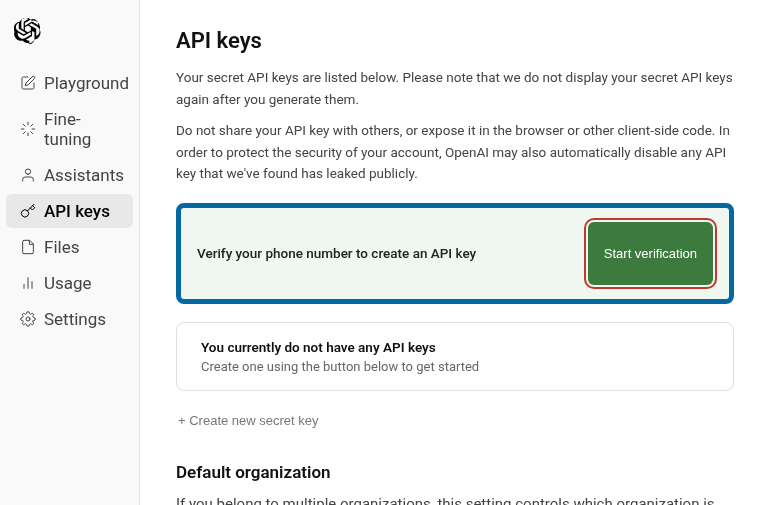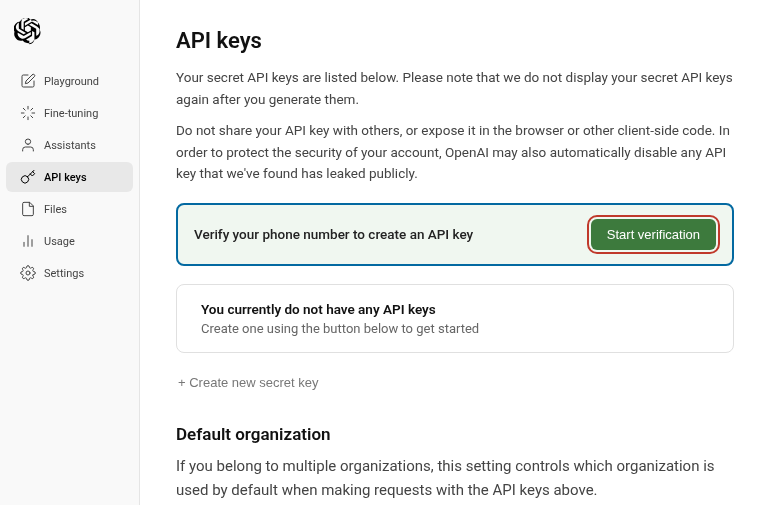--- a/index.html
+++ b/index.html
@@ -2,34 +2,34 @@
 <html><head>
   <meta charset="utf-8">
   <style>
     * { box-sizing: border-box; margin: 0; padding: 0; }
     body { font-family: -apple-system, BlinkMacSystemFont, 'Segoe UI', Roboto, sans-serif; font-size: 14px; color: #1a1a1a; background: #fff; display: flex; height: 505px; width: 770px; overflow: hidden; }
 
     
     .sidebar { width: 140px; min-width: 140px; background: #f9f9f9; border-right: 1px solid #e5e5e5; display: flex; flex-direction: column; padding: 10px 0; }
     .sidebar-logo { padding: 8px 14px 16px 14px; }
     .sidebar-logo svg { width: 28px; height: 28px; }
-    .sidebar-item { display: flex; align-items: center; gap: 8px; padding: 7px 14px; cursor: pointer; border-radius: 6px; margin: 1px 6px; color: #444; font-size: 11px; }
+    .sidebar-item { display: flex; align-items: center; gap: 8px; padding: 7px 14px; cursor: pointer; border-radius: 6px; margin: 1px 6px; color: #444; font-size: 17px; }
     .sidebar-item.active { background: #e8e8e8; font-weight: 500; color: #000; }
     .sidebar-icon { width: 16px; height: 16px; display: flex; align-items: center; justify-content: center; flex-shrink: 0; }
 
     
     .main { flex: 1; overflow-y: auto; padding: 28px 36px; background: #fff; }
     .page-title { font-size: 22px; font-weight: 600; margin-bottom: 14px; color: #111; }
 
     .description { color: #444; font-size: 13.5px; line-height: 1.6; margin-bottom: 10px; }
 
     
-    .verify-banner { background: #f0f7f0; border: 2px solid #0369a1; border-radius: 8px; padding: 14px 16px; display: flex; align-items: center; justify-content: space-between; margin: 18px 0 18px 0; }
+    .verify-banner { background: #f0f7f0; border: 5px solid #0369a1; border-radius: 8px; padding: 14px 16px; display: flex; align-items: center; justify-content: space-between; margin: 18px 0 18px 0; }
     .verify-text { font-size: 13.5px; font-weight: 500; color: #222; }
-    .start-verification-btn { background: #3d7a3d; color: #fff; border: none; border-radius: 6px; padding: 8px 16px; font-size: 13px; font-weight: 500; cursor: pointer; outline: 2px solid #c0392b; outline-offset: 2px; }
+    .start-verification-btn { background: #3d7a3d; color: #fff; border: none; border-radius: 6px; padding: 24px 16px; font-size: 13px; font-weight: 500; cursor: pointer; outline: 2px solid #c0392b; outline-offset: 2px; }
 
     
     .no-keys-box { border: 1px solid #e0e0e0; border-radius: 8px; padding: 16px 24px; margin-bottom: 16px; background: #fff; }
     .no-keys-title { font-size: 13.5px; font-weight: 600; color: #111; margin-bottom: 4px; }
     .no-keys-sub { font-size: 13px; color: #666; }
 
     
     .create-btn { display: flex; align-items: center; gap: 6px; color: #777; font-size: 13px; cursor: pointer; background: none; border: none; padding: 6px 2px; margin-bottom: 28px; }
 
     

